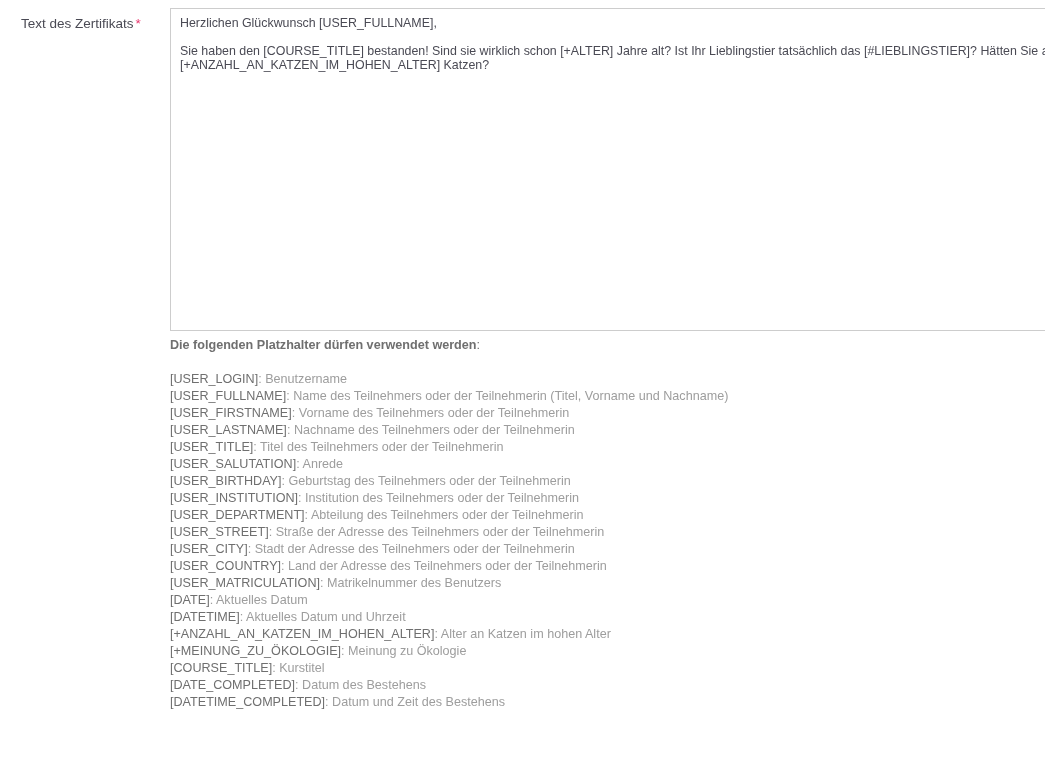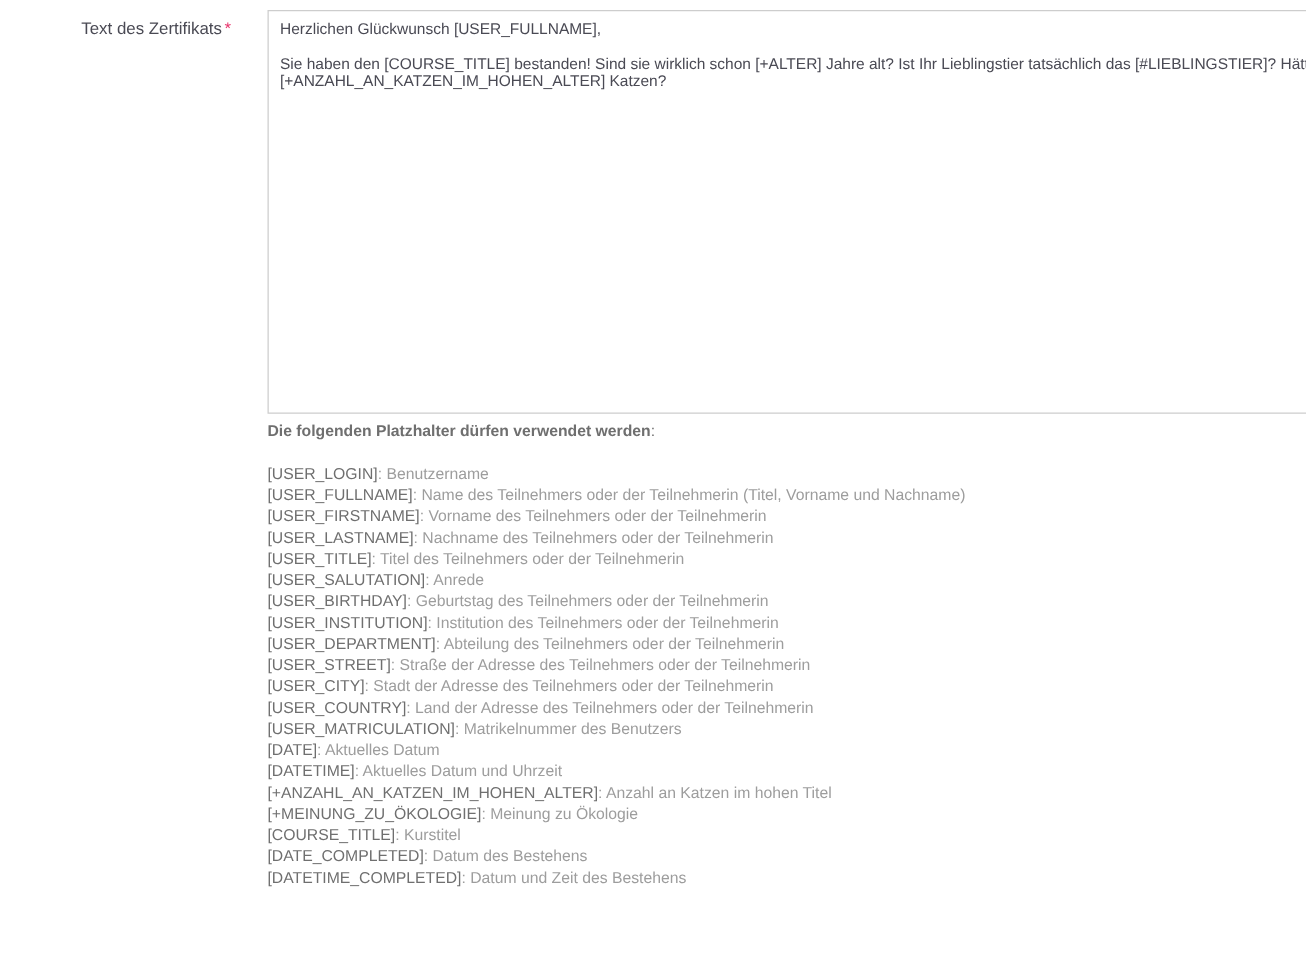--- a/index.html
+++ b/index.html
@@ -7,21 +7,20 @@
     width: 1045px;
     height: 765px;
     background: #ffffff;
     font-family: "Liberation Sans", sans-serif;
     overflow: hidden;
   }
   .form-row {
     display: flex;
     align-items: flex-start;
     padding-top: 8px;
-    margin-left: 44px;
   }
   .label-col {
     width: 170px;
     flex: 0 0 170px;
     padding: 6px 12px 0 21px;
   }
   .field-label {
     font-size: 13.5px;
     color: #4a4a54;
     white-space: nowrap;
@@ -125,21 +124,21 @@
           <div class="ph-line"><span class="ph-token">[USER_SALUTATION]</span><span class="ph-sep">: </span><span class="ph-desc">Anrede</span></div>
           <div class="ph-line"><span class="ph-token">[USER_BIRTHDAY]</span><span class="ph-sep">: </span><span class="ph-desc">Geburtstag des Teilnehmers oder der Teilnehmerin</span></div>
           <div class="ph-line"><span class="ph-token">[USER_INSTITUTION]</span><span class="ph-sep">: </span><span class="ph-desc">Institution des Teilnehmers oder der Teilnehmerin</span></div>
           <div class="ph-line"><span class="ph-token">[USER_DEPARTMENT]</span><span class="ph-sep">: </span><span class="ph-desc">Abteilung des Teilnehmers oder der Teilnehmerin</span></div>
           <div class="ph-line"><span class="ph-token">[USER_STREET]</span><span class="ph-sep">: </span><span class="ph-desc">Straße der Adresse des Teilnehmers oder der Teilnehmerin</span></div>
           <div class="ph-line"><span class="ph-token">[USER_CITY]</span><span class="ph-sep">: </span><span class="ph-desc">Stadt der Adresse des Teilnehmers oder der Teilnehmerin</span></div>
           <div class="ph-line"><span class="ph-token">[USER_COUNTRY]</span><span class="ph-sep">: </span><span class="ph-desc">Land der Adresse des Teilnehmers oder der Teilnehmerin</span></div>
           <div class="ph-line"><span class="ph-token">[USER_MATRICULATION]</span><span class="ph-sep">: </span><span class="ph-desc">Matrikelnummer des Benutzers</span></div>
           <div class="ph-line"><span class="ph-token">[DATE]</span><span class="ph-sep">: </span><span class="ph-desc">Aktuelles Datum</span></div>
           <div class="ph-line"><span class="ph-token">[DATETIME]</span><span class="ph-sep">: </span><span class="ph-desc">Aktuelles Datum und Uhrzeit</span></div>
-          <div class="ph-line"><span class="ph-token">[+ANZAHL_AN_KATZEN_IM_HOHEN_ALTER]</span><span class="ph-sep">: </span><span class="ph-desc">Anzahl an Katzen im hohen Titel</span></div>
+          <div class="ph-line"><span class="ph-token">[+ANZAHL_AN_KATZEN_IM_HOHEN_ALTER]</span><span class="ph-sep">: </span><span class="ph-desc">Alter an Katzen im hohen Alter</span></div>
           <div class="ph-line"><span class="ph-token">[+MEINUNG_ZU_ÖKOLOGIE]</span><span class="ph-sep">: </span><span class="ph-desc">Meinung zu Ökologie</span></div>
           <div class="ph-line"><span class="ph-token">[COURSE_TITLE]</span><span class="ph-sep">: </span><span class="ph-desc">Kurstitel</span></div>
           <div class="ph-line"><span class="ph-token">[DATE_COMPLETED]</span><span class="ph-sep">: </span><span class="ph-desc">Datum des Bestehens</span></div>
           <div class="ph-line"><span class="ph-token">[DATETIME_COMPLETED]</span><span class="ph-sep">: </span><span class="ph-desc">Datum und Zeit des Bestehens</span></div>
         </div>
     </div>
   </div>
 </div>
 
 </body></html>

